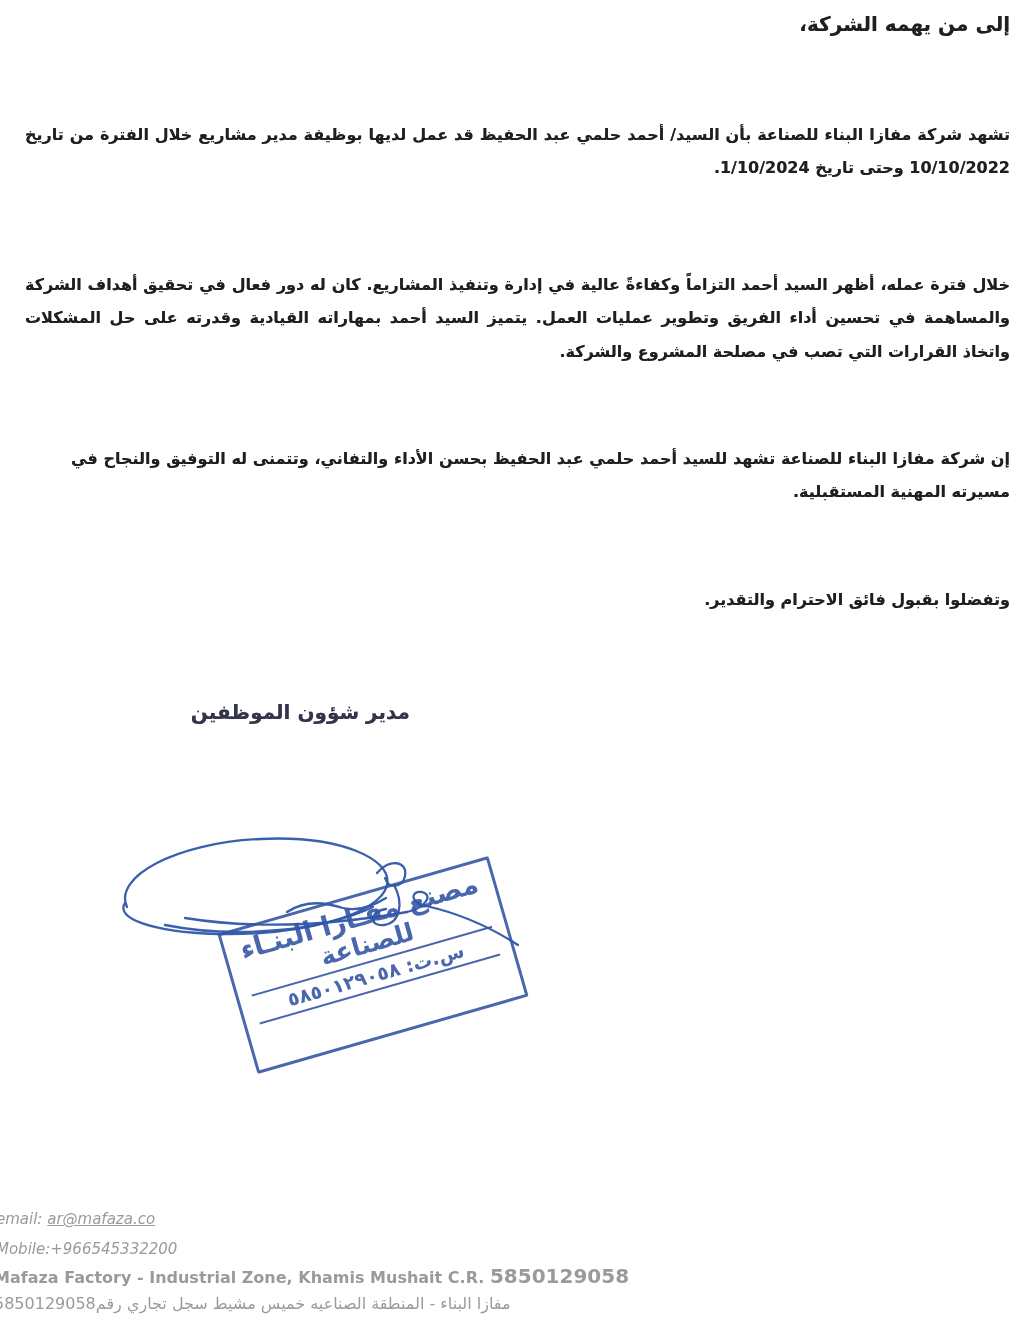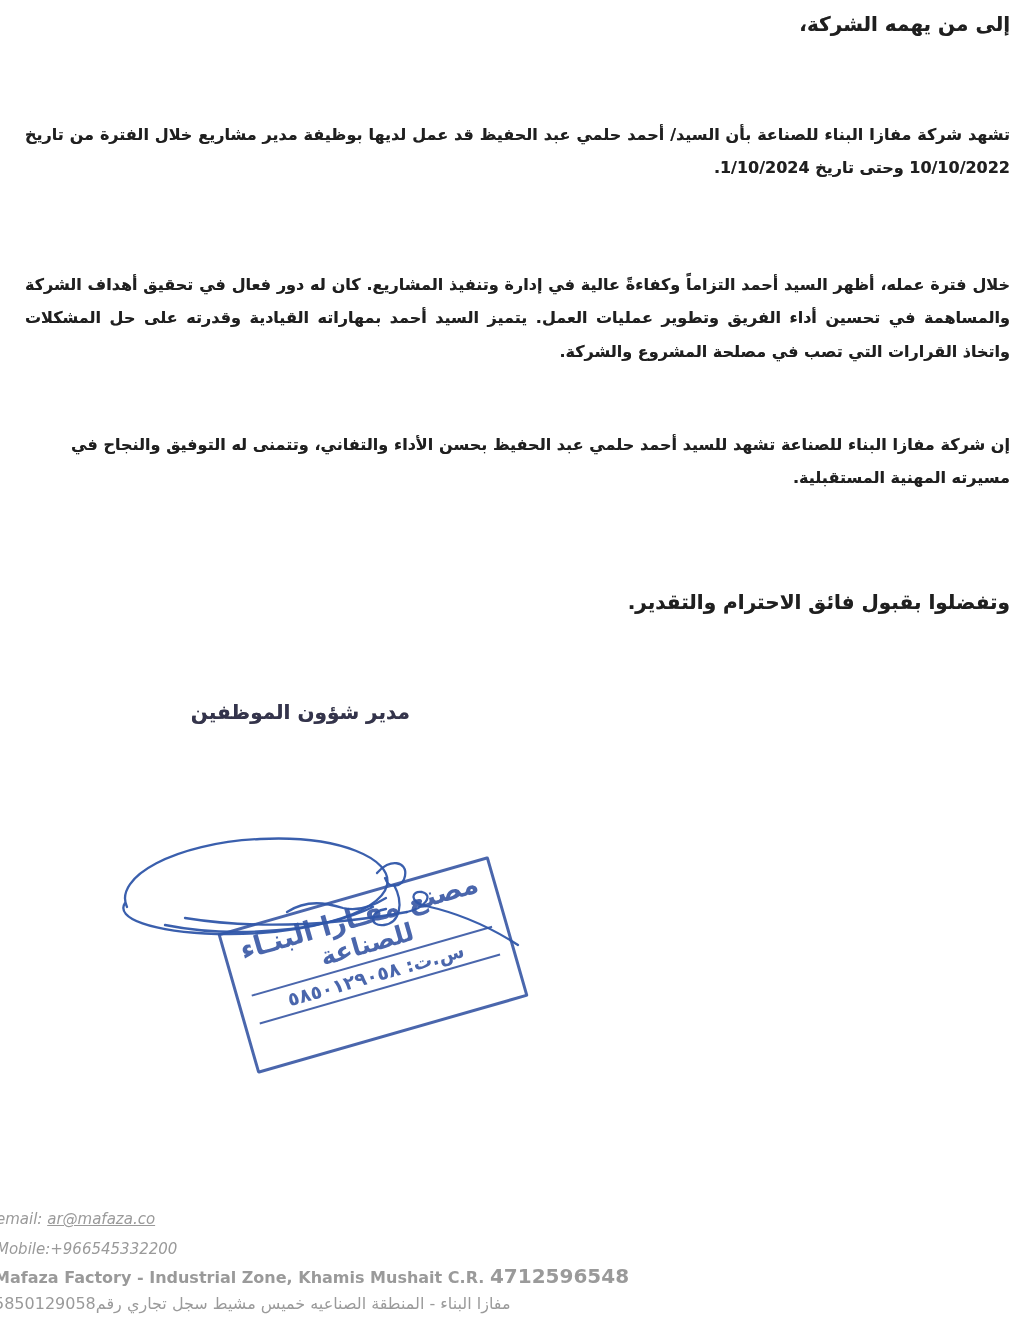--- a/index.html
+++ b/index.html
@@ -32,24 +32,24 @@
     font-size:20px;
   }
   .para{
     position:absolute;right:14px;left:25px;margin:0;
     line-height:2.08;
     text-align:justify;
     text-align-last:right;
   }
   .p1{top:118px;}
   .p2{top:268px;}
-  .p3{top:428px;margin-left:46px;}
+  .p3{top:442px;margin-left:46px;}
   .closing{
     position:absolute;top:590px;right:14px;
-    font-size:20px;
+    font-size:16px;
     margin-left:44px;
   }
 
   
   .sig-title{
     position:absolute;top:700px;left:140px;width:270px;
     text-align:right;font-size:20px;color:var(--sig-ink);
   }
   .sig-name{
     position:absolute;top:772px;left:112px;width:295px;
@@ -127,17 +127,17 @@
     <path d="M 232 97 C 252 84, 272 88, 288 93 C 304 97, 318 91, 331 83"></path>
     <path d="M 322 58 C 334 43, 353 46, 350 61 C 348 73, 333 74, 330 63"></path>
     <path d="M 339 70 C 349 88, 345 108, 329 110 C 314 112, 314 96, 331 94"></path>
   </svg>
 
   <div class="footer-line f-email">
     <span>email: </span><a href="#">ar@mafaza.co</a>
   </div>
   <div class="footer-line f-mobile">Mobile:+966545332200</div>
   <div class="footer-line f-addr-en">
-    <span>Mafaza Factory - Industrial Zone, Khamis Mushait </span><span>C.R. </span><span class="cr-num">4712596548</span>
+    <span>Mafaza Factory - Industrial Zone, Khamis Mushait </span><span>C.R. </span><span class="cr-num">5850129058</span>
   </div>
   <div class="footer-line f-addr-ar">مفازا البناء - المنطقة الصناعيه خميس مشيط سجل تجاري رقم5850129058</div>
 
 </div>
 
 </body></html>

